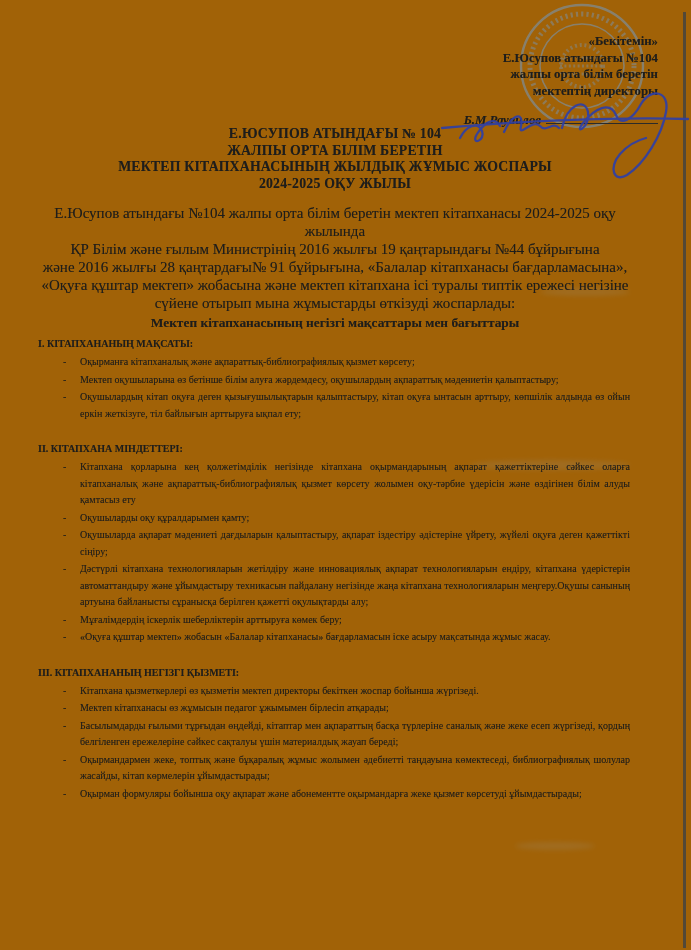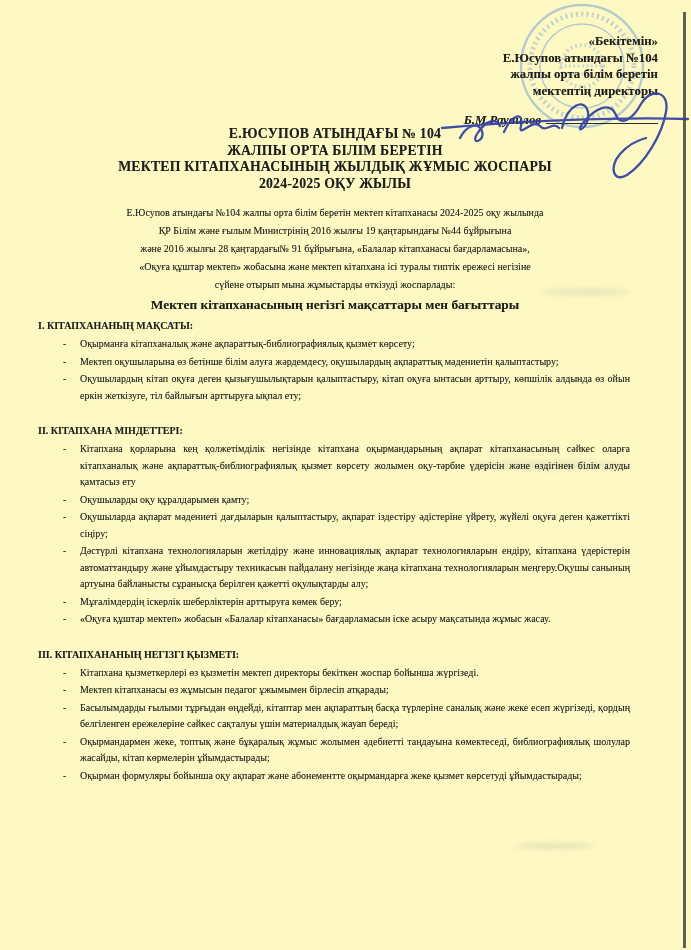--- a/index.html
+++ b/index.html
@@ -1,18 +1,18 @@
 <!DOCTYPE html>
 <html><head>
 <meta charset="utf-8">
 <style>
   html,body{margin:0;padding:0;background:#e8e8e6;}
   .page{
     position:relative;width:691px;height:950px;margin:0 auto;
-    background:#fef9c3;overflow:hidden;
+    background:#a16207;overflow:hidden;
     font-family:"Liberation Serif","DejaVu Serif",serif;
     color:#1d1d1c;
     text-shadow:0 0 .4px rgba(20,20,20,.35);
   }
   .scan-edge{position:absolute;right:5px;top:12px;width:3px;height:936px;background:#44443f;opacity:.85;}
   .smudge{position:absolute;background:#9a9a94;filter:blur(2.5px);opacity:.18;border-radius:50%;}
   .smudge.s1{left:470px;top:460px;width:160px;height:10px;}
   .smudge.s2{left:515px;top:842px;width:80px;height:8px;}
   .smudge.s3{left:540px;top:288px;width:90px;height:8px;}
 
@@ -20,21 +20,21 @@
   .approval{
     position:absolute;top:33px;right:33px;z-index:2;text-align:right;
     font-weight:bold;font-size:12.8px;line-height:16.5px;white-space:nowrap;
   }
   .approval .name-row{margin-top:13px;font-style:italic;}
   .sig-underline{display:inline-block;width:112px;border-bottom:1.3px solid #2b2b29;height:11px;margin-left:5px;}
   .signature{position:absolute;left:420px;top:76px;z-index:3;}
 
   .main{position:absolute;left:0;top:126px;width:668px;box-sizing:border-box;padding:0 36px 0 38px;}
   .title{ text-align:center;font-weight:bold;font-size:13.8px;line-height:16.5px;letter-spacing:.2px;}
-  .intro{margin-top:12px;text-align:center;font-size:10px;line-height:18px;}
+  .intro{margin-top:12px;text-align:center;font-size:15px;line-height:18px;}
   .main-heading{margin-top:2px;text-align:center;font-weight:bold;font-size:13.4px;line-height:18px;}
   .section{margin-top:18px;}
   .section.first{margin-top:3px;}
   .section-title{font-weight:bold;font-size:10px;line-height:17px;}
   ul.items{list-style:none;margin:2px 0 0 0;padding:0;}
   ul.items li{
     position:relative;padding-left:42px;padding-right:2px;margin-bottom:1px;
     font-size:10px;line-height:16.5px;text-align:justify;
   }
   ul.items li::before{content:"-";position:absolute;left:25px;top:0;}
@@ -102,21 +102,21 @@
       <ul class="items">
         <li>Оқырманға кітапханалық және ақпараттық-библиографиялық қызмет көрсету;</li>
         <li>Мектеп оқушыларына өз бетінше білім алуға жәрдемдесу, оқушылардың ақпараттық мәдениетін қалыптастыру;</li>
         <li>Оқушылардың кітап оқуға деген қызығушылықтарын қалыптастыру, кітап оқуға ынтасын арттыру, көпшілік алдында өз ойын еркін жеткізуге, тіл байлығын арттыруға ықпал ету;</li>
       </ul>
     </div>
 
     <div class="section">
       <div class="section-title">II. КІТАПХАНА МІНДЕТТЕРІ:</div>
       <ul class="items">
-        <li>Кітапхана қорларына кең қолжетімділік негізінде кітапхана оқырмандарының ақпарат кітапханасының сәйкес оларға кітапханалық және ақпараттық-библиографиялық қызмет көрсету жолымен оқу-тәрбие үдерісін және өздігінен білім алуды қамтасыз ету</li>
+        <li>Кітапхана қорларына кең қолжетімділік негізінде кітапхана оқырмандарының ақпарат қажеттіктеріне сәйкес оларға кітапханалық және ақпараттық-библиографиялық қызмет көрсету жолымен оқу-тәрбие үдерісін және өздігінен білім алуды қамтасыз ету</li>
         <li>Оқушыларды  оқу құралдарымен қамту;</li>
         <li>Оқушыларда ақпарат мәдениеті дағдыларын қалыптастыру, ақпарат іздестіру әдістеріне үйрету, жүйелі оқуға деген қажеттікті сіңіру;</li>
         <li>Дәстүрлі кітапхана технологияларын жетілдіру және инновациялық ақпарат технологияларын ендіру, кітапхана үдерістерін автоматтандыру және ұйымдастыру техникасын пайдалану негізінде жаңа  кітапхана технологияларын меңгеру.Оқушы санының артуына байланысты сұранысқа берілген қажетті оқулықтарды алу;</li>
         <li>Мұғалімдердің іскерлік шеберліктерін арттыруға көмек беру;</li>
         <li>«Оқуға құштар мектеп» жобасын «Балалар кітапханасы» бағдарламасын іске асыру мақсатында жұмыс жасау.</li>
       </ul>
     </div>
 
     <div class="section">
       <div class="section-title">III. КІТАПХАНАНЫҢ НЕГІЗГІ ҚЫЗМЕТІ:</div>

